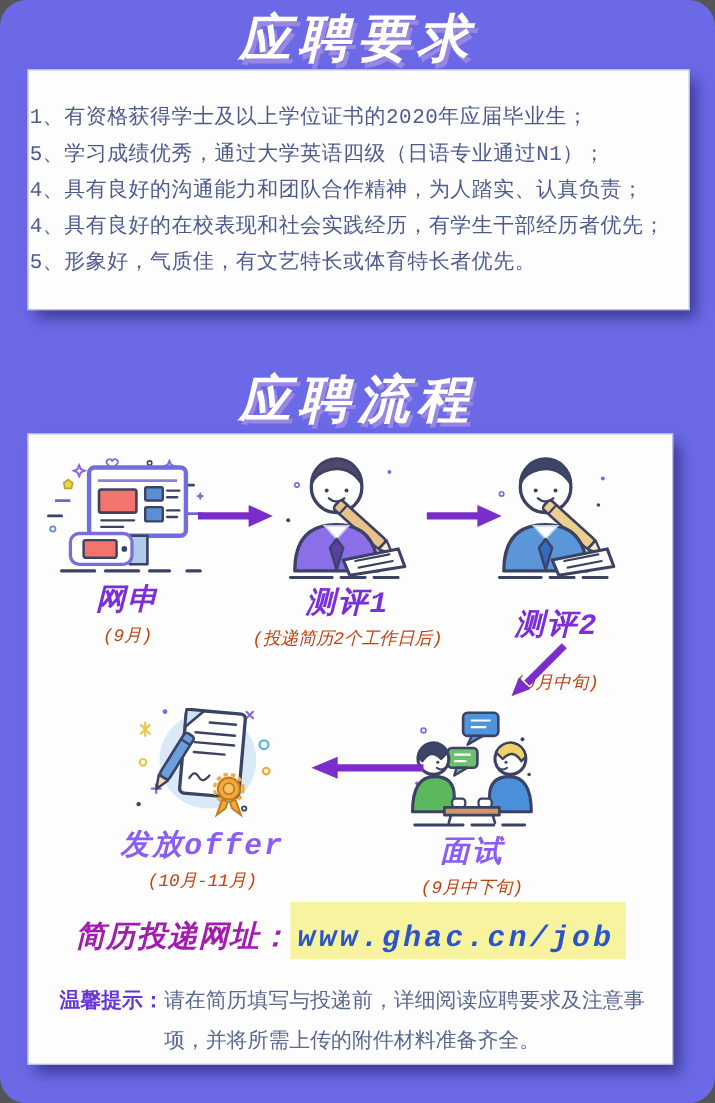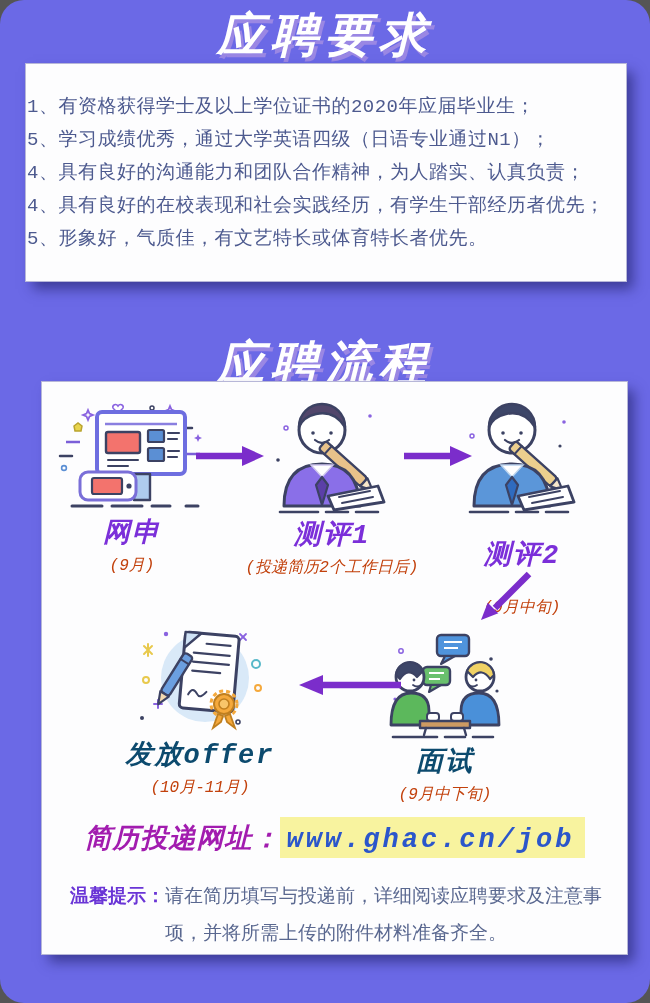--- a/index.html
+++ b/index.html
@@ -16,21 +16,21 @@
     text-shadow:3px 4px 0 #9a87e4;
   }
   .title-req{top:4px;}
   .title-flow{top:332px;}
   .card{
     position:absolute; left:25px; background:#fdfdfe;
     border:1px solid #b7b7d8;
     box-shadow:7px 8px 12px -1px rgba(32,32,104,0.62);
   }
   .card-req{top:63px; width:600px; height:217px;}
-  .card-flow{top:381px; width:585px; height:572px;margin-left:16px;}
+  .card-flow{top:394px; width:585px; height:572px;}
   .req-list{
     margin:0; padding:27px 16px 0 1px; list-style:none;
   }
   .req-list li{
     font-size:19px; line-height:33px; color:#4d5a8f;
     white-space:nowrap; letter-spacing:0.5px;
   }
   .step{
     position:absolute; display:flex; flex-direction:column;
     align-items:center; width:160px;
@@ -38,33 +38,33 @@
   .step .icon-wrap{line-height:0;}
   .step-label{
     font-size:27px; font-weight:bold; font-style:italic;
     white-space:nowrap; margin-top:2px; letter-spacing:2px;
   }
   .step-sub{
     font-size:16px; font-style:italic; color:#c2410c;
     white-space:nowrap; margin-top:5px;
   }
   .c-purple{color:#7b2fd9;}
-  .c-blue{color:#0c4a6e;}
+  .c-blue{color:#8b5cf6;}
   .arrow{position:absolute; line-height:0;}
   .url-row{
     position:absolute; top:438px; width:100%; text-align:center;
     white-space:nowrap;
   }
   .url-label{
     font-size:27px; font-weight:bold; font-style:italic; color:#a21caf;
     letter-spacing:1px;
   }
   .url-link{
     font-size:27px; font-weight:bold; font-style:italic; color:#2b56cb;
-    background:#f8f39f; padding:8px 10px 3px 6px; letter-spacing:3px;
+    background:#f8f39f; padding:19px 10px 3px 6px; letter-spacing:3px;
   }
   .tip{
     position:absolute; top:497px; left:21px; width:546px;
     font-size:19px; line-height:37px; color:#5a6890; text-align:center;
   }
   .tip-label{color:#6a35d6; font-weight:bold;}
   .s-outline{stroke:#3c4263; stroke-linecap:round; stroke-linejoin:round;}
 </style>
 </head>
 <body>

